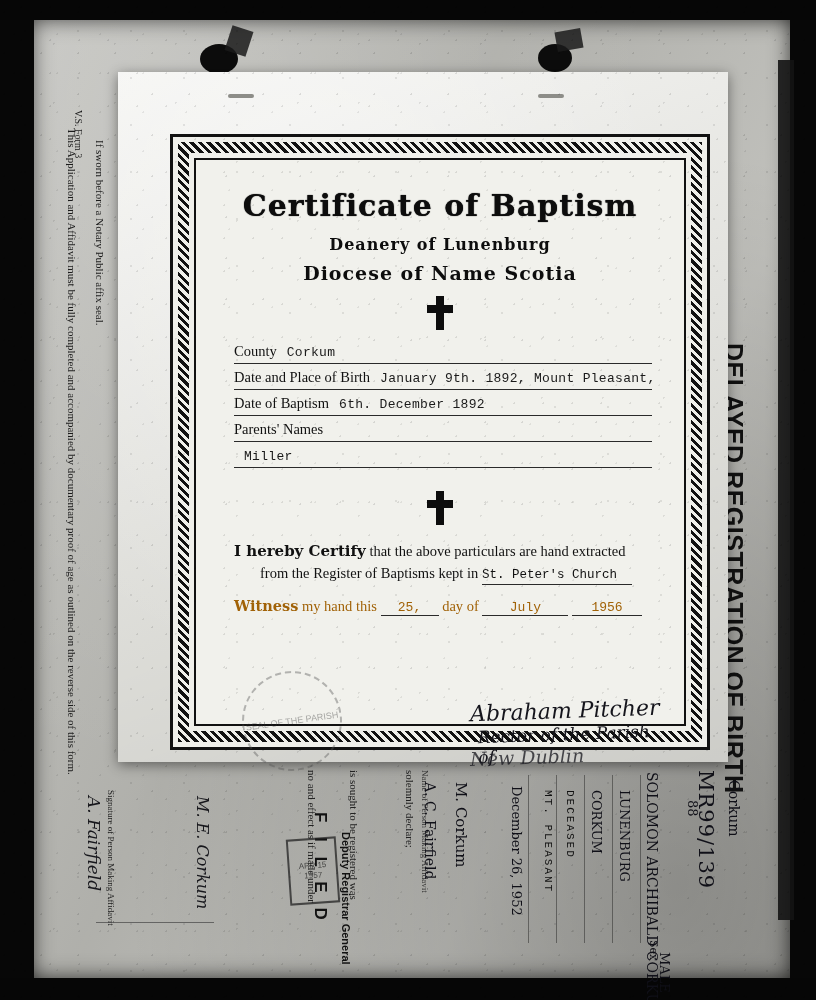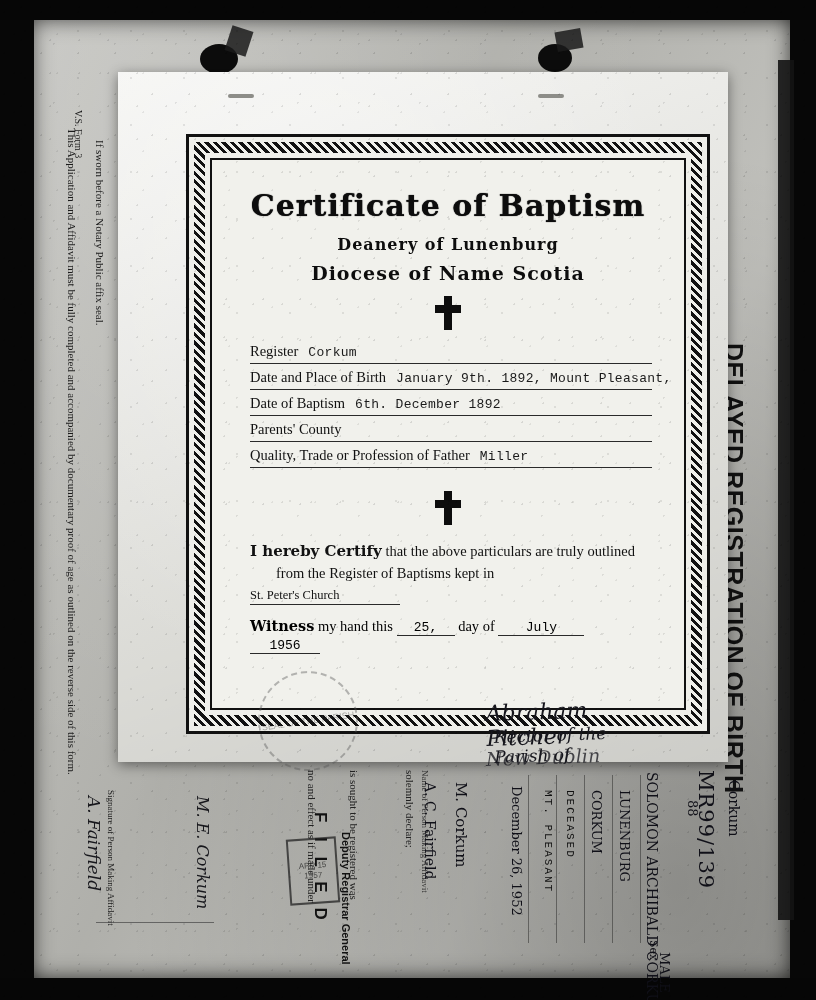--- a/index.html
+++ b/index.html
@@ -56,23 +56,23 @@
   }
   .cert-paper:before{
     content:"";position:absolute;left:0;top:0;width:100%;height:100%;
     background:radial-gradient(ellipse at 30% 20%, rgba(255,255,255,.35), rgba(0,0,0,0) 60%);
   }
   
   .slot{position:absolute;height:4px;background:#8d8d88;border-radius:2px;}
 
   
   .frame-outer{
-    position:absolute;left:68px;top:62px;width:508px;height:584px;
+    position:absolute;left:52px;top:62px;width:508px;height:584px;
     border:3px solid #111;
-    padding:5px;
+    padding:13px;
     background:#efefea;
   }
   .frame-band{
     position:absolute;inset:5px;border:11px solid #121212;
     border-image:repeating-linear-gradient(45deg,#111 0 3px,#efefea 3px 6px) 11;
   }
   .frame-inner{
     position:absolute;inset:21px;border:2px solid #111;background:#f1f1ec;
   }
 
@@ -106,22 +106,22 @@
   .fval{
     font-family:"Liberation Mono",monospace;font-size:13px;color:#1a1a1a;
     padding-bottom:3px;padding-left:10px;white-space:nowrap;letter-spacing:.3px;
   }
   .fline.tall{height:29px;}
   .gap{height:9px;}
 
   
   .certify{margin:16px 14px 0 14px;font-family:"Liberation Serif",serif;font-size:14.5px;color:#111;line-height:1.45;}
   .certify b{font-family:"DejaVu Serif",serif;font-size:15px;}
-  .certify .ul{border-bottom:1px solid #2a2a2a;display:inline-block;min-width:150px;font-family:Liberation Serif, serif;font-size:12.5px;}
-  .witness{margin:12px 14px 0 14px;font-family:"Liberation Serif",serif;font-size:14.5px;color:#000000;}
+  .certify .ul{border-bottom:1px solid #2a2a2a;display:inline-block;min-width:150px;font-family:Liberation Mono, monospace;font-size:12.5px;}
+  .witness{margin:12px 14px 0 14px;font-family:"Liberation Serif",serif;font-size:14.5px;color:#a16207;}
   .witness .u{display:inline-block;border-bottom:1px solid #2a2a2a;text-align:center;font-family:"Liberation Mono",monospace;font-size:13px;}
 
   
   .hand{
     font-family:"DejaVu Serif",serif;font-style:italic;color:#15151c;
     transform:rotate(-2deg);display:inline-block;
   }
   .sig1{position:absolute;left:250px;top:512px;font-size:22px;}
   .sig2{position:absolute;left:258px;top:538px;font-size:17px;}
   .sig3{position:absolute;left:250px;top:560px;font-size:19px;opacity:.75;}
@@ -225,55 +225,54 @@
 
           <div class="blackletter h-title">Certificate of Baptism</div>
           <div class="blackletter h-sub1">Deanery of Lunenburg</div>
           <div class="blackletter h-sub2">Diocese of Name Scotia</div>
 
           <div class="cross"></div>
 
           <div class="fields">
 
             <div class="fline">
-              <span class="flabel">Register</span>
+              <span class="flabel">County</span>
               <span class="fval">Corkum</span>
             </div>
 
 
             <div class="fline">
               <span class="flabel">Date and Place of Birth</span>
               <span class="fval">January 9th. 1892, Mount Pleasant,</span>
             </div>
 
             <div class="fline">
               <span class="flabel">Date of Baptism</span>
               <span class="fval">6th. December 1892</span>
             </div>
 
             <div class="fline">
-              <span class="flabel">Parents' County</span>
-            </div>
-
-            <div class="fline">
-              <span class="flabel">Quality, Trade or Profession of Father</span>
+              <span class="flabel">Parents' Names</span>
+            </div>
+
+            <div class="fline">
               <span class="fval">Miller</span>
             </div>
 
 
 
             <div class="gap"></div>
 
           </div>
 
           <div class="cross" style="margin-top:14px;"></div>
 
           <div class="certify">
             <b>I hereby Certify</b>
-            <span>that the above particulars are truly outlined</span><br>
+            <span>that the above particulars are hand extracted</span><br>
             <span style="margin-left:26px;">from the Register of Baptisms kept in</span>
             <span class="ul">St. Peter's Church</span>
           </div>
 
           <div class="witness">
             <b style="font-family:'DejaVu Serif',serif;">Witness</b>
             <span>my hand this</span>
             <span class="u" style="width:58px;">25,</span>
             <span>day of</span>
             <span class="u" style="width:86px;">July</span>

